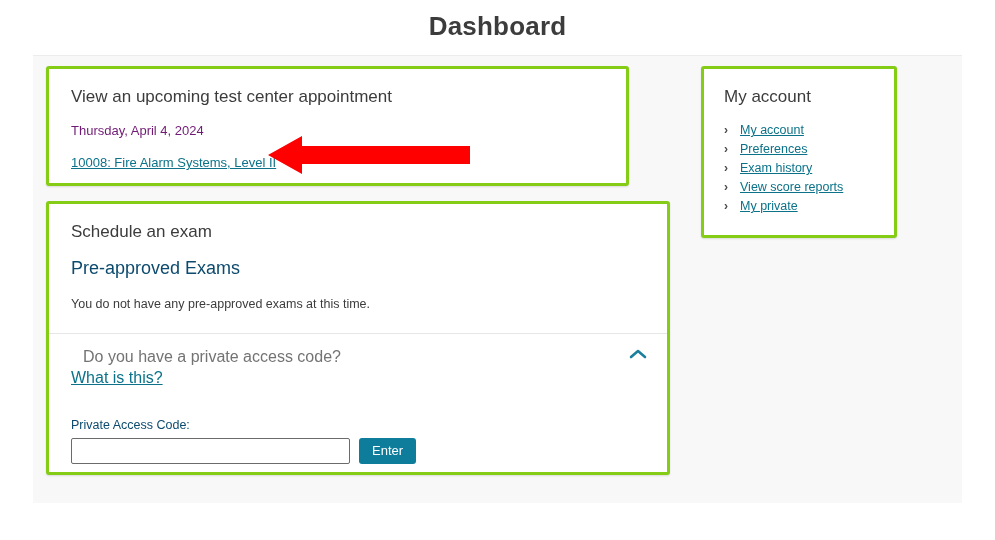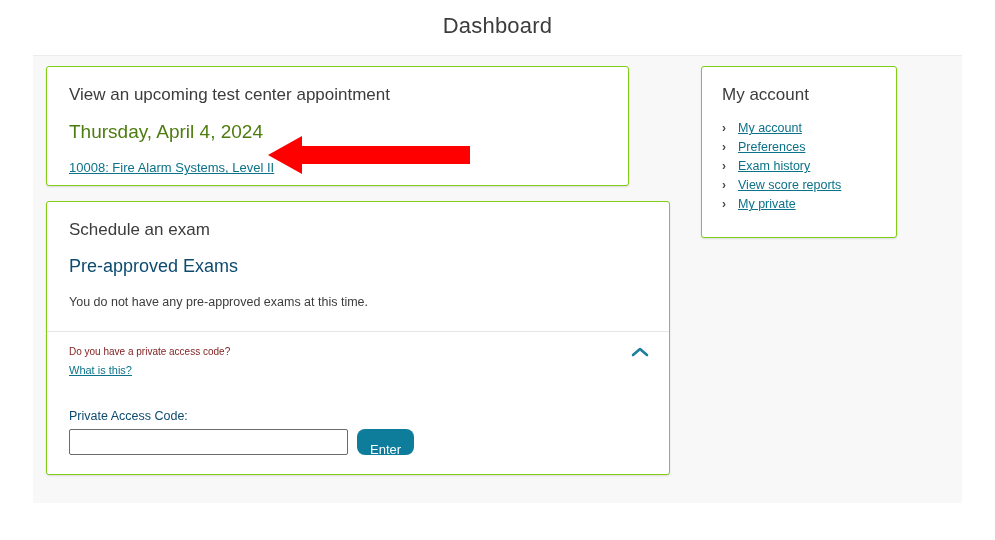--- a/index.html
+++ b/index.html
@@ -16,22 +16,22 @@
     position: relative;
   }
   .page-header {
     height: 55px;
     background: #ffffff;
     display: flex;
     align-items: center;
     justify-content: center;
   }
   .page-title {
-    font-size: 22px;
-    font-weight: 400;
+    font-size: 26px;
+    font-weight: 700;
     color: #3c3c3c;
     letter-spacing: 0.2px;
     line-height: 1;
     margin: 0;
     padding-bottom: 4px;
   }
   .content-band {
     position: absolute;
     left: 33px;
     top: 55px;
@@ -44,43 +44,43 @@
   .columns {
     position: absolute;
     left: 0;
     top: 0;
     width: 100%;
     height: 100%;
   }
   .card {
     position: absolute;
     background: #ffffff;
-    border: 1px solid #84cc16;
+    border: 3px solid #84cc16;
     border-radius: 3px;
     box-shadow: 0 1px 2px rgba(0,0,0,0.12);
     box-sizing: border-box;
   }
   
   #appointment-card {
     left: 13px;
     top: 10px;
     width: 583px;
     height: 120px;
     padding: 18px 22px 0 22px;
   }
   .card-heading {
     font-size: 17px;
     font-weight: 400;
     color: #3c3c3c;
     margin: 0 0 16px 0;
     line-height: 1.2;
   }
   .card-sub {
-    font-size: 19px;
-    color: #4d7c0f;
+    font-size: 13px;
+    color: #701a75;
     margin: 0 0 14px 0;
     line-height: 1.2;
   }
   .link {
     color: #0b7289;
     text-decoration: underline;
     font-size: 13px;
     cursor: pointer;
   }
   a.link { display: inline-block; }
@@ -107,27 +107,27 @@
   .divider {
     height: 1px;
     background: #e6e6e6;
     margin: 0;
   }
   .access-section {
     padding: 14px 22px 0 22px;
     position: relative;
   }
   .access-question {
-    font-size: 10px;
-    color: #7f1d1d;
-    margin: 0 0 3px 0;
+    font-size: 16px;
+    color: #737373;
+    margin: 0 0 3px 12px;
     cursor: pointer;
   }
   .what-is-this {
-    font-size: 11px;
+    font-size: 16px;
   }
   .chevron-toggle {
     position: absolute;
     right: 16px;
     top: 10px;
     width: 26px;
     height: 20px;
     display: flex;
     align-items: center;
     justify-content: center;
@@ -153,25 +153,25 @@
     font-size: 13px;
     color: #333;
     padding: 0 6px;
     box-sizing: border-box;
     outline: none;
   }
   .enter-button {
     background: #0e7c9b;
     color: #ffffff;
     border: none;
-    border-radius: 8px;
+    border-radius: 3px;
     font-family: "Liberation Sans", sans-serif;
     font-size: 13px;
     height: 26px;
-    padding: 8px 13px;
+    padding: 0 13px;
     cursor: pointer;
     line-height: 26px;
   }
   
   #account-card {
     left: 668px;
     top: 10px;
     width: 196px;
     height: 172px;
     padding: 18px 20px 0 20px;

